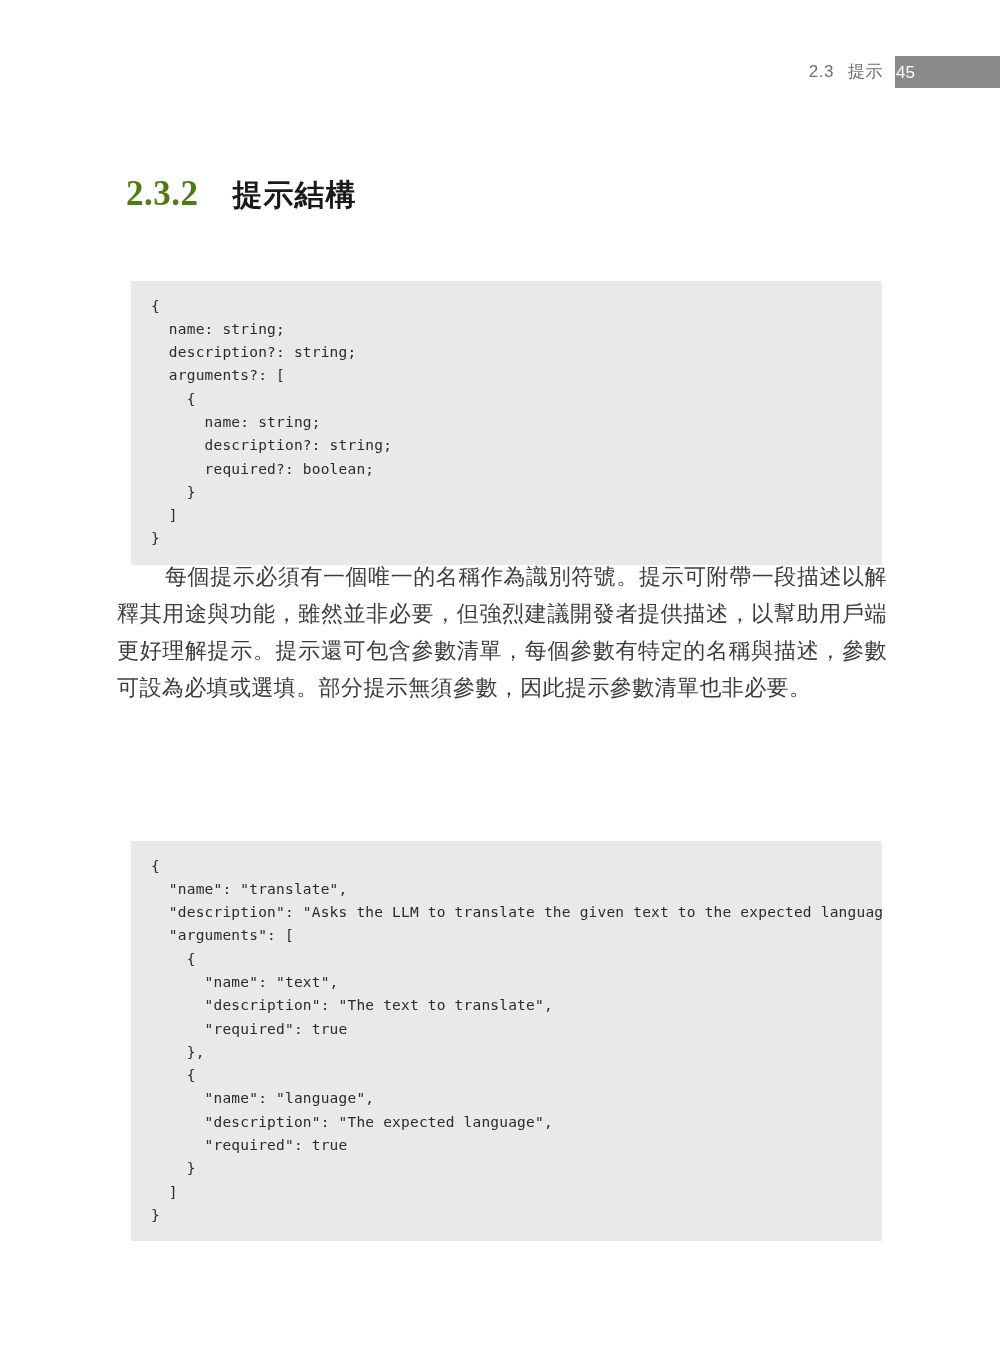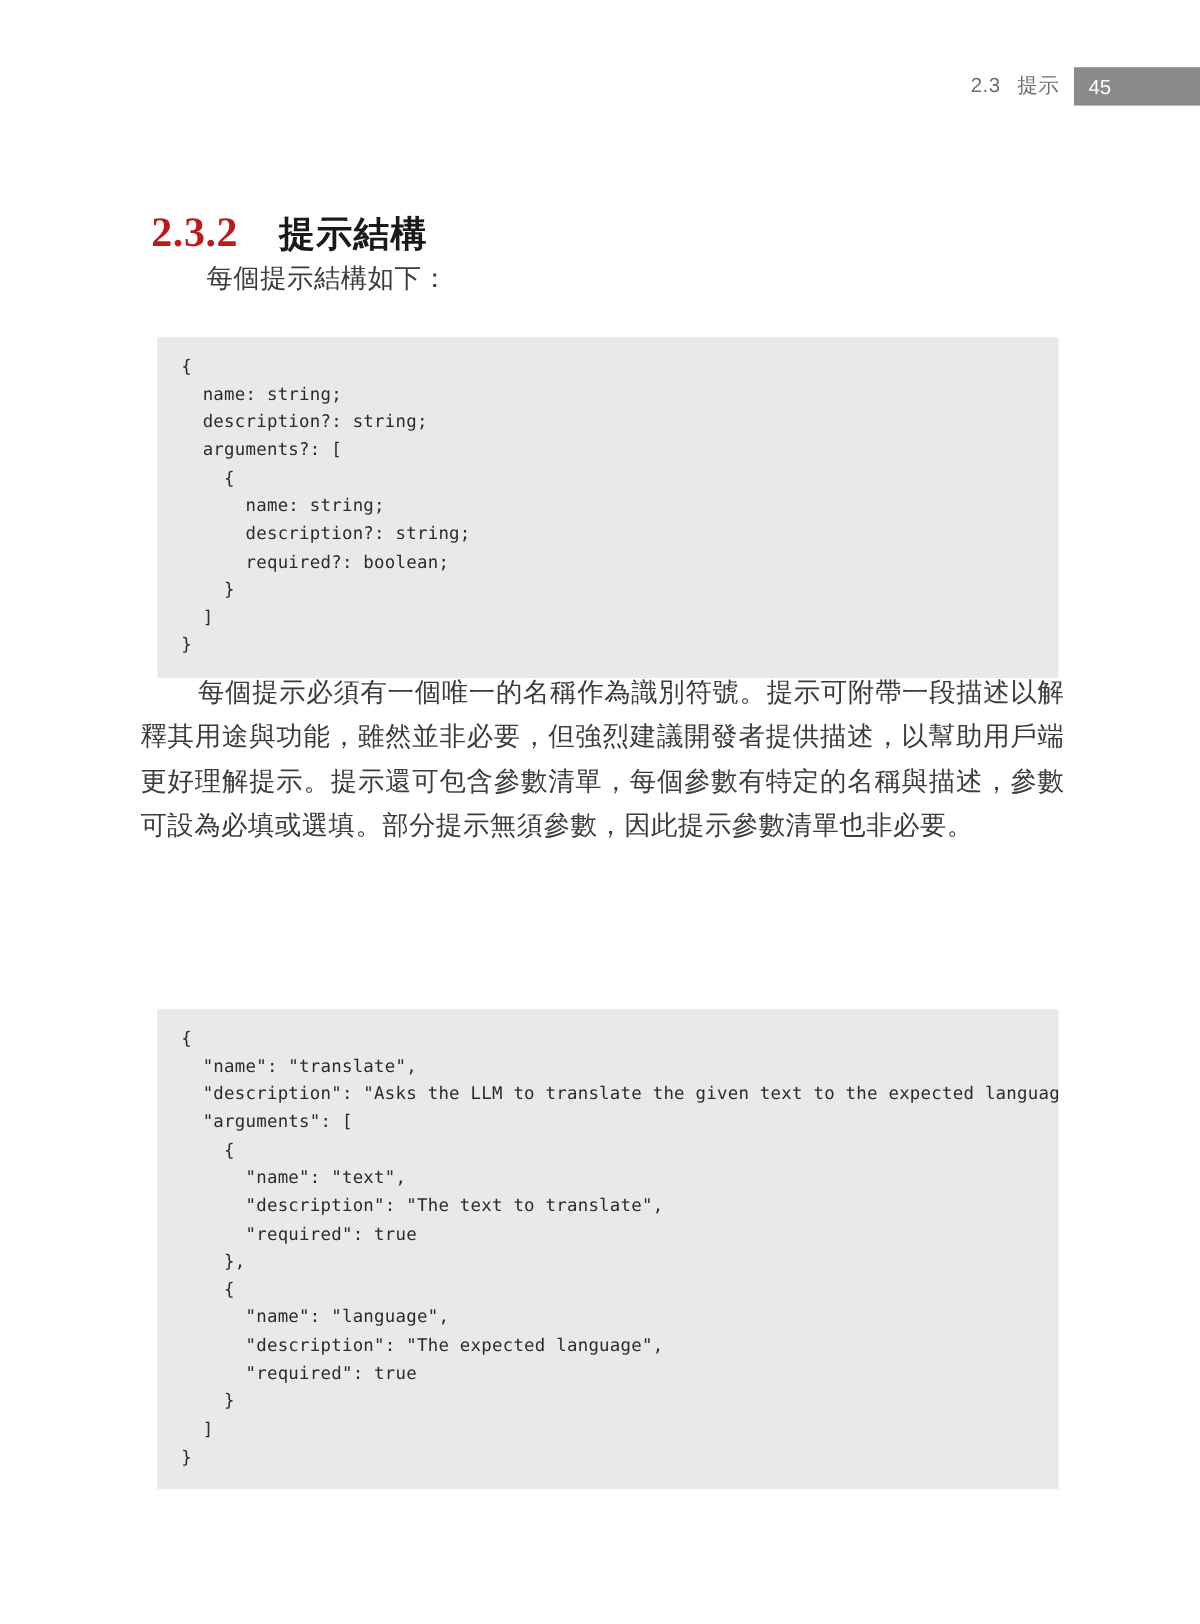--- a/index.html
+++ b/index.html
@@ -44,21 +44,21 @@
   .running-head-sec {
     margin-right: 14px;
   }
   .page-number-box {
     width: 105px;
     height: 32px;
     background: #8a8a8a;
     display: flex;
     align-items: center;
     box-sizing: border-box;
-    padding-left: 12px;
+    padding-left: 1px;
   }
   .page-number {
     font-family: "Liberation Sans", "DejaVu Sans", sans-serif;
     font-size: 17px;
     color: #ffffff;
     line-height: 1;
   }
 
   
   .section-heading {
@@ -67,21 +67,21 @@
     top: 143px;
     display: flex;
     align-items: baseline;
     white-space: nowrap;
   }
   .section-number {
     font-family: "Liberation Serif", "DejaVu Serif", serif;
     font-weight: 700;
     font-size: 35px;
     letter-spacing: 0.5px;
-    color: #b91c1c;
+    color: #4d7c0f;
   }
   .section-title {
     font-family: "Liberation Sans", "DejaVu Sans", sans-serif;
     font-weight: 700;
     font-size: 30px;
     color: #1a1a1a;
     margin-left: 34px;
     letter-spacing: 1px;
     margin-top: 32px;
   }
@@ -142,21 +142,20 @@
     <div class="page-number-box">
       <span class="page-number">45</span>
     </div>
   </div>
 
   <div class="section-heading">
     <span class="section-number">2.3.2</span>
     <span class="section-title">提示結構</span>
   </div>
 
-  <div id="intro-1" class="body-text lead-line">每個提示結構如下：</div>
 
   <pre id="code-structure" class="code-block">{
   name: string;
   description?: string;
   arguments?: [
     {
       name: string;
       description?: string;
       required?: boolean;
     }

